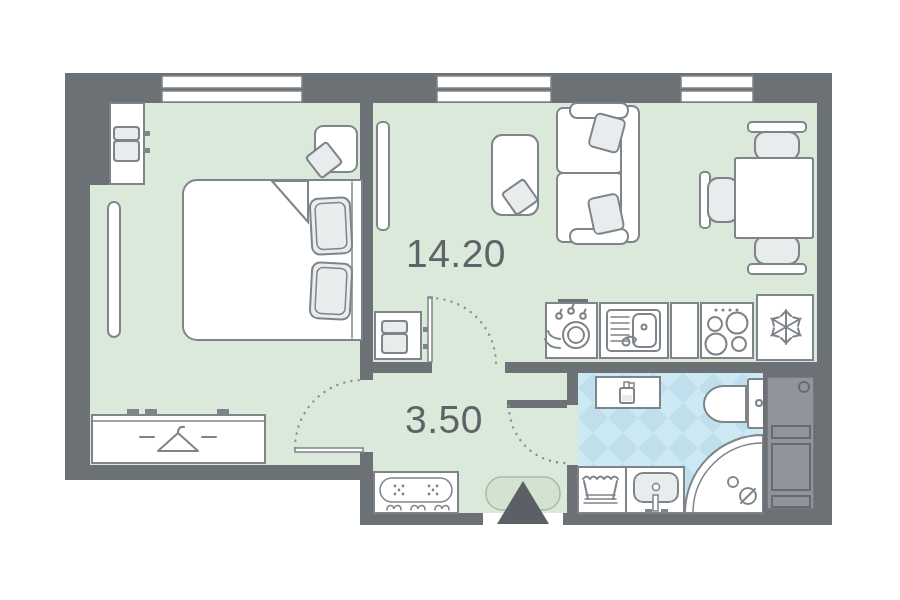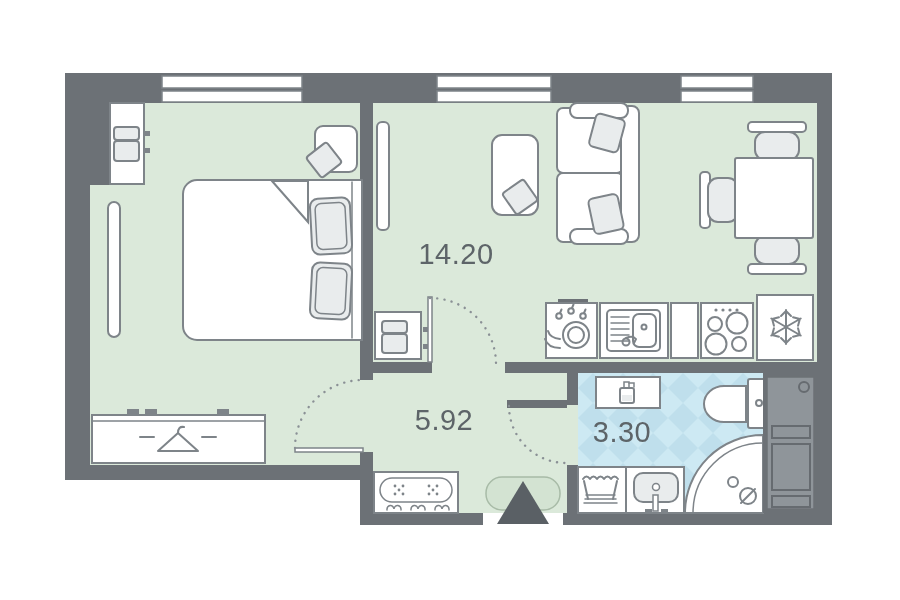--- a/index.html
+++ b/index.html
@@ -12,21 +12,21 @@
   .furn-thin{fill:#ffffff;stroke:#7e8489;stroke-width:1.5;}
   .soft{fill:#e9eced;stroke:#7e8489;stroke-width:2;}
   .line{fill:none;stroke:#7e8489;stroke-width:2;stroke-linecap:round;stroke-linejoin:round;}
   .line-thin{fill:none;stroke:#7e8489;stroke-width:1.5;stroke-linecap:round;}
   .dot{fill:#7e8489;stroke:none;}
   .dotted{fill:none;stroke:#8a9095;stroke-width:2.4;stroke-dasharray:0.1 7.2;stroke-linecap:round;}
   .win{fill:#ffffff;stroke:#7e8489;stroke-width:1.5;}
   .shaft-panel{fill:#8f959a;stroke:#6c7176;stroke-width:1.5;}
   .shaft-item{fill:none;stroke:#666b70;stroke-width:2;}
   .room-label{position:absolute;transform:translate(-50%,-50%);color:#5d6468;
-              font-size:29px;font-weight:300;letter-spacing:0.5px;white-space:nowrap;}
+              font-size:39px;font-weight:300;letter-spacing:0.5px;white-space:nowrap;}
 </style>
 </head>
 <body>
 
 <div id="stage">
 <svg id="plan-svg" width="900" height="600" viewBox="0 0 900 600">
   <defs>
     <pattern id="tiles" x="578" y="373" width="30" height="30" patternUnits="userSpaceOnUse">
       <rect width="30" height="30" fill="#cde9f3"></rect>
       <path d="M15,0 L30,15 L15,30 L0,15 Z" fill="#bfdfec"></path>
@@ -303,15 +303,14 @@
     <rect class="wall" x="763" y="373" width="54" height="140"></rect>
     <rect class="shaft-panel" x="767" y="377" width="47" height="132"></rect>
     <circle class="shaft-item" cx="804" cy="387" r="5"></circle>
     <rect class="shaft-item" x="772" y="426" width="38" height="12"></rect>
     <rect class="shaft-item" x="772" y="444" width="38" height="46"></rect>
     <rect class="shaft-item" x="772" y="496" width="38" height="11"></rect>
   </g>
 </svg>
 
   <div class="room-label" style="left:456px;top:254px">14.20</div>
-  <div class="room-label" style="left:444px;top:420px">5.92</div>
-  <div class="room-label" style="left:622px;top:432px">3.30</div>
+  <div class="room-label" style="left:444px;top:420px">3.50</div>
 </div>
 
 </body></html>

